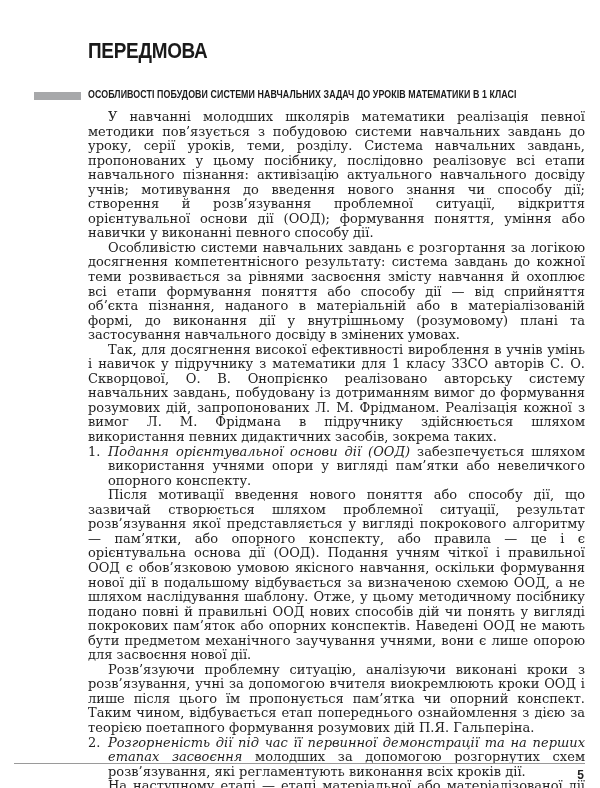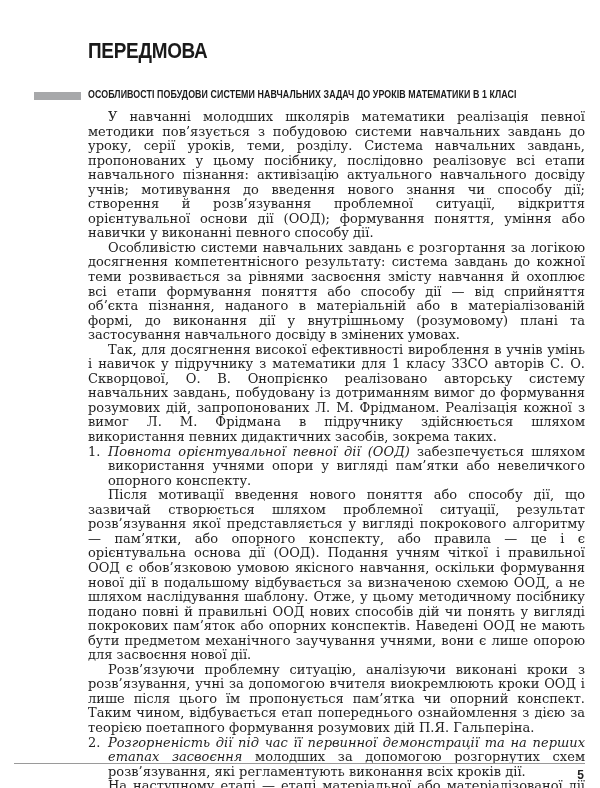--- a/index.html
+++ b/index.html
@@ -105,21 +105,21 @@
 <div class="section-bar"></div>
 <div class="section-title">ОСОБЛИВОСТІ ПОБУДОВИ СИСТЕМИ НАВЧАЛЬНИХ ЗАДАЧ ДО УРОКІВ МАТЕМАТИКИ В 1 КЛАСІ</div>
 
 <div class="content">
   <p>У навчанні молодших школярів математики реалізація певної методики пов’язується з побудовою системи навчальних завдань до уроку, серії уроків, теми, розділу. Система навчальних завдань, пропонованих у цьому посібнику, послідовно реалізовує всі етапи навчального пізнання: активізацію актуального навчального досвіду учнів; мотивування до введення нового знання чи способу дії; створення й розв’язування проблемної ситуації, відкриття орієнтувальної основи дії (ООД); формування поняття, уміння або навички у виконанні певного способу дії.</p>
   <p>Особливістю системи навчальних завдань є розгортання за логікою досягнення компетентнісного результату: система завдань до кожної теми розвивається за рівнями засвоєння змісту навчання й охоплює всі етапи формування поняття або способу дії — від сприйняття об’єкта пізнання, наданого в матеріальній або в матеріалізованій формі, до виконання дії у внутрішньому (розумовому) плані та застосування навчального досвіду в змінених умовах.</p>
   <p>Так, для досягнення високої ефективності вироблення в учнів умінь і навичок у підручнику з математики для 1 класу ЗЗСО авторів С. О. Скворцової, О. В. Онопрієнко реалізовано авторську систему навчальних завдань, побудовану із дотриманням вимог до формування розумових дій, запропонованих Л. М. Фрідманом. Реалізація кожної з вимог Л. М. Фрідмана в підручнику здійснюється шляхом використання певних дидактичних засобів, зокрема таких.</p>
 
   <div class="list-item">
     <span class="list-num">1.</span>
-    <span class="list-body"><em>Повнота орієнтувальної певної дії (ООД)</em><span> забезпечується шляхом використання учнями опори у вигляді пам’ятки або невеличкого опорного конспекту.</span></span>
+    <span class="list-body"><em>Подання орієнтувальної основи дії (ООД)</em><span> забезпечується шляхом використання учнями опори у вигляді пам’ятки або невеличкого опорного конспекту.</span></span>
   </div>
 
   <p>Після мотивації введення нового поняття або способу дії, що зазвичай створюється шляхом проблемної ситуації, результат розв’язування якої представляється у вигляді покрокового алгоритму — пам’ятки, або опорного конспекту, або правила — це і є орієнтувальна основа дії (ООД). Подання учням чіткої і правильної ООД є обов’язковою умовою якісного навчання, оскільки формування нової дії в подальшому відбувається за визначеною схемою ООД, а не шляхом наслідування шаблону. Отже, у цьому методичному посібнику подано повні й правильні ООД нових способів дій чи понять у вигляді покрокових пам’яток або опорних конспектів. Наведені ООД не мають бути предметом механічного заучування учнями, вони є лише опорою для засвоєння нової дії.</p>
   <p>Розв’язуючи проблемну ситуацію, аналізуючи виконані кроки з розв’язування, учні за допомогою вчителя виокремлюють кроки ООД і лише після цього їм пропонується пам’ятка чи опорний конспект. Таким чином, відбувається етап попереднього ознайомлення з дією за теорією поетапного формування розумових дій П.Я. Гальперіна.</p>
 
   <div class="list-item">
     <span class="list-num">2.</span>
     <span class="list-body"><em>Розгорненість дії під час її первинної демонстрації та на перших етапах засвоєння</em><span> молодших за допомогою розгорнутих схем розв’язування, які регламентують виконання всіх кроків дії.</span></span>
   </div>
 

